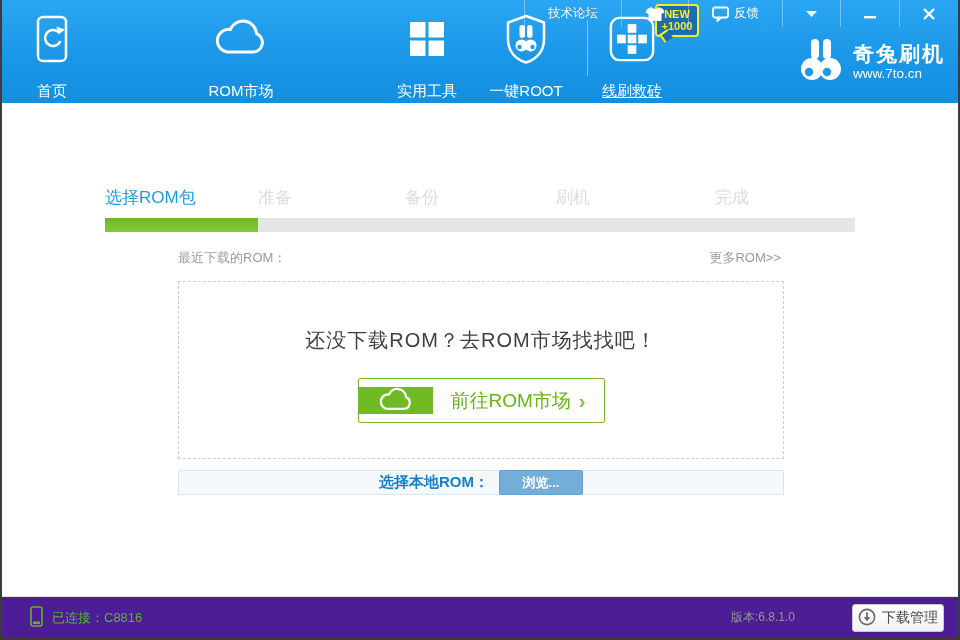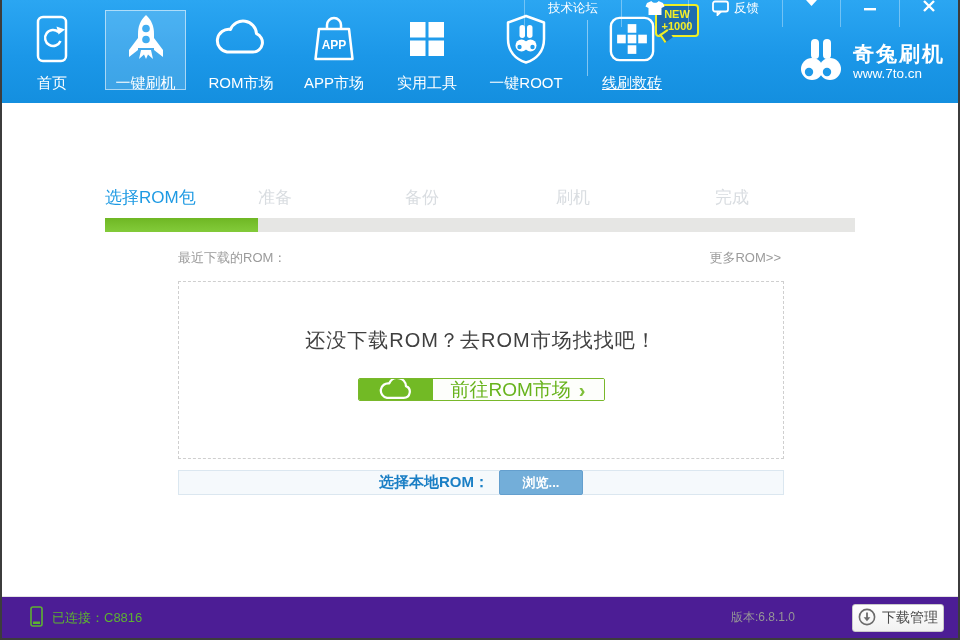--- a/index.html
+++ b/index.html
@@ -6,33 +6,33 @@
   body { background:#888; font-family:"Liberation Sans","DejaVu Sans",sans-serif; }
   .window { position:relative; width:960px; height:640px; background:#fff; overflow:hidden;
             border-left:2px solid #3c3c3c; border-right:2px solid #3c3c3c; border-bottom:2px solid #3c3c3c; }
 
   
   .header { position:absolute; top:0; left:0; right:0; height:103px;
             background:linear-gradient(180deg,#2ba6f2 0%,#1b97e8 55%,#148fdf 100%); }
   .nav-item { position:absolute; top:10px; height:80px; padding-top:2px; text-align:center;
               color:#fff; cursor:pointer; border:1px solid transparent; }
   .nav-item .nav-icon { height:52px; display:flex; align-items:center; justify-content:center; }
-  .nav-item .nav-label { font-size:15px; margin-top:9px; }
+  .nav-item .nav-label { font-size:15px; margin-top:17px; }
   .nav-item.active { background:rgba(255,255,255,0.17); border:1px solid rgba(255,255,255,0.55); }
   .nav-divider { position:absolute; left:585px; top:20px; width:1px; height:56px; background:rgba(255,255,255,0.45); }
 
   .new-badge { position:absolute; left:653px; top:4px; width:44px; padding:2px 0 3px;
                background:#1d6cae; border:2px solid #f0ee24; border-radius:4px;
                color:#f4ee25; font-size:11px; font-weight:bold; text-align:center; line-height:12px; z-index:3; }
   .new-badge::after { content:""; position:absolute; left:4px; bottom:-6px; width:8px; height:8px;
                background:#1d6cae; border-left:2px solid #f0ee24; border-bottom:2px solid #f0ee24;
                transform:rotate(55deg); }
 
   .toolbar { position:absolute; top:0; right:0; height:27px; display:flex; align-items:stretch; z-index:4; }
-  .tool { display:flex; align-items:flex-start; padding:0 23px; color:#fff; font-size:12.5px;
+  .tool { display:flex; align-items:center; padding:0 23px; color:#fff; font-size:12.5px;
           border-left:1px solid rgba(255,255,255,0.35); cursor:pointer; }
   .tool .glyph { display:flex; align-items:center; }
   .tool-feedback svg { margin-right:5px; }
 
   .logo { position:absolute; right:13px; top:38px; display:flex; align-items:center; gap:9px; color:#fff; }
   .logo-text .logo-name { font-size:21px; font-weight:bold; letter-spacing:2px; line-height:24px; }
   .logo-text .logo-url  { font-size:13.5px; line-height:16px; }
 
   
   .step { position:absolute; top:186px; font-size:17px; color:#d9dde1; }
@@ -41,21 +41,21 @@
   .progress { position:absolute; left:103px; top:218px; width:750px; height:14px; background:#e6e6e4; }
   .progress-fill { height:100%; background:linear-gradient(180deg,#6fb724,#83cb3a); }
 
   
   .recent-label { position:absolute; left:176px; top:249px; font-size:13px; color:#9b9b9b; }
   .more-link { position:absolute; right:177px; top:249px; font-size:13px; color:#9b9b9b; cursor:pointer; }
 
   .empty-box { position:absolute; left:176px; top:281px; width:606px; height:178px;
                border:1px dashed #cfcfcf; background:#fff; text-align:center; padding-top:45px; }
   .empty-msg { font-size:20px; color:#404040; letter-spacing:1px; }
-  .market-btn { margin:24px auto 1px; width:247px; height:23px; display:flex;
+  .market-btn { margin:24px auto 1px; width:247px; height:45px; display:flex;
                 border:1px solid #79b82b; border-radius:2px; cursor:pointer; overflow:hidden;align-items:center; }
   .market-btn .btn-cloud { width:74px; background:#72ba25; display:flex; align-items:center; justify-content:center; }
   .market-btn .btn-text { flex:1; background:#fdfefb; display:flex; align-items:center; justify-content:center;
                 gap:8px; color:#67b31c; font-size:19px; }
   .market-btn .chev { font-size:20px; line-height:1; color:#7fbf3a; font-weight:bold; }
 
   .local-row { position:absolute; left:176px; top:470px; width:606px; height:25px;
                background:#f5f9fc; border:1px solid #dbe7f0; display:flex; align-items:center;
                justify-content:center; gap:10px; }
   .local-label { color:#1a7fc5; font-weight:bold; font-size:15px; }
@@ -84,53 +84,30 @@
       <div class="nav-icon">
         <svg width="40" height="48" viewBox="0 0 40 48">
             <rect x="6" y="2" width="28" height="44" rx="5" fill="none" stroke="#fff" stroke-width="2.5"></rect>
             <path d="M26.5 17 A8 8 0 1 0 28.5 26" fill="none" stroke="#fff" stroke-width="2.5"></path>
             <polygon points="24.5,11.5 33,14.5 26.5,19.5" fill="#fff"></polygon>
           </svg>
       </div>
       <div class="nav-label">首页</div>
     </div>
 
-    <div class="nav-item active" style="left:103px;width:81px;">
-      <div class="nav-icon">
-        <svg width="46" height="50" viewBox="0 0 44 50">
-            <path d="M22 1 C27.5 6 30 12 30 20 L30 34 L14 34 L14 20 C14 12 16.5 6 22 1 Z" fill="#fff"></path>
-            <circle cx="22" cy="14.5" r="3.8" fill="#41adf1"></circle>
-            <circle cx="22" cy="25.5" r="3.8" fill="#41adf1"></circle>
-            <path d="M14 24 L5 36 L5 43 L14 36 Z" fill="#fff"></path>
-            <path d="M30 24 L39 36 L39 43 L30 36 Z" fill="#fff"></path>
-            <path d="M17 36 L27 36 L29 45 L24 40.5 L22 45 L20 40.5 L15 45 Z" fill="#fff"></path>
-          </svg>
-      </div>
-      <div class="nav-label">一键刷机</div>
-    </div>
 
     <div class="nav-item" style="left:192px;width:94px;">
       <div class="nav-icon">
         <svg width="58" height="42" viewBox="0 0 58 42">
             <path d="M15 34 H41 A9.5 9.5 0 0 0 44.5 15.7 A13.5 13.5 0 0 0 18.5 11.5 A10.8 10.8 0 0 0 15 34 Z" fill="none" stroke="#fff" stroke-width="3" stroke-linejoin="round"></path>
           </svg>
       </div>
       <div class="nav-label">ROM市场</div>
     </div>
 
-    <div class="nav-item" style="left:285px;width:94px;">
-      <div class="nav-icon">
-        <svg width="48" height="50" viewBox="0 0 48 50">
-            <path d="M17 16 V11 A7 7 0 0 1 31 11 V16" fill="none" stroke="#fff" stroke-width="2.5"></path>
-            <path d="M9 15 H39 L42.5 45 H5.5 Z" fill="none" stroke="#fff" stroke-width="2.5" stroke-linejoin="round"></path>
-            <text x="24" y="35" font-size="12" font-weight="bold" fill="#fff" text-anchor="middle" font-family="Liberation Sans, sans-serif">APP</text>
-          </svg>
-      </div>
-      <div class="nav-label">APP市场</div>
-    </div>
 
     <div class="nav-item" style="left:378px;width:94px;">
       <div class="nav-icon">
         <svg width="34" height="34" viewBox="0 0 34 34">
             <rect x="0" y="0" width="15.5" height="15.5" fill="#fff"></rect>
             <rect x="18.5" y="0" width="15.5" height="15.5" fill="#fff"></rect>
             <rect x="0" y="18.5" width="15.5" height="15.5" fill="#fff"></rect>
             <rect x="18.5" y="18.5" width="15.5" height="15.5" fill="#fff"></rect>
           </svg>
       </div>

